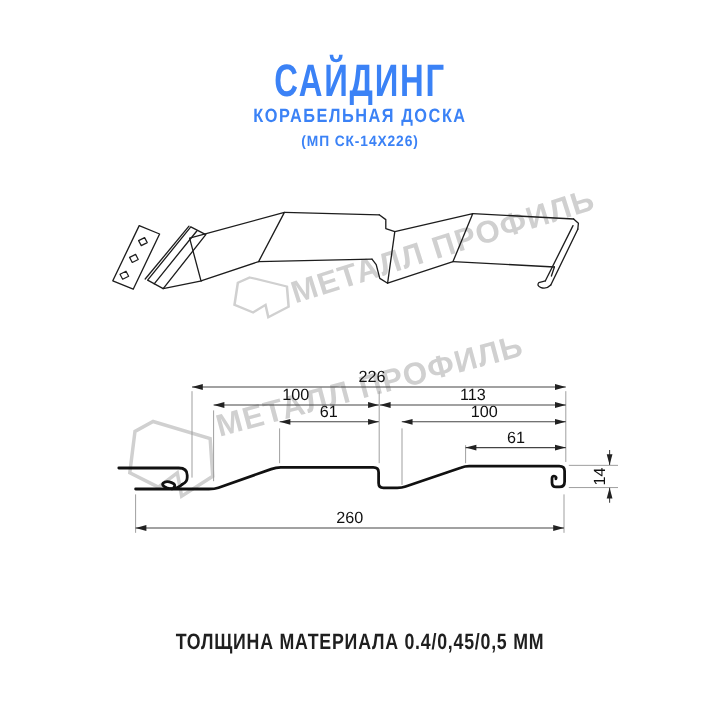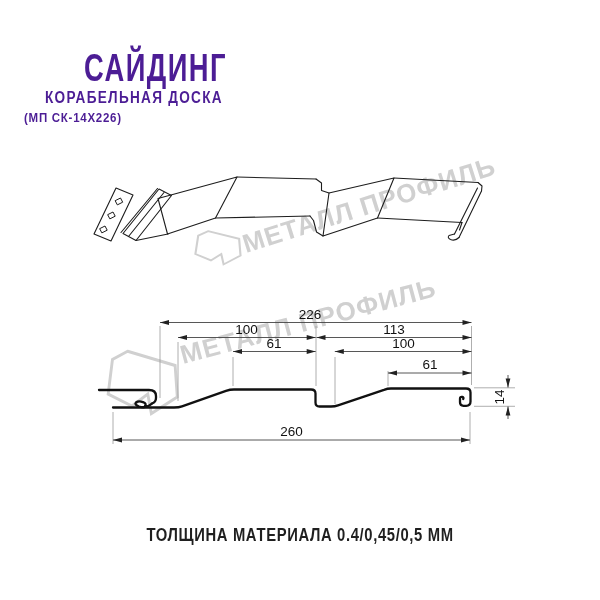--- a/index.html
+++ b/index.html
@@ -1,20 +1,20 @@
 <!DOCTYPE html>
 <html><head>
 <meta charset="utf-8">
 <style>
   html,body{margin:0;padding:0;background:#fff;}
   .page{
     position:relative;width:600px;height:600px;background:#ffffff;
     font-family:"Liberation Sans", sans-serif;overflow:hidden;
   }
-  .header{position:absolute;top:48px;left:0;width:600px;color:#4c1d95;}
+  .header{position:absolute;top:48px;left:0;width:600px;text-align:center;color:#3b82f6;}
   .title{
     font-size:38px;font-weight:800;letter-spacing:2px;line-height:40px;
     transform:scaleX(0.72);transform-origin:50% 50%;white-space:nowrap;
   }
   .subtitle{
     margin-top:1px;font-size:16px;font-weight:700;letter-spacing:1.5px;line-height:18px;
     transform:scaleX(0.85);transform-origin:50% 50%;white-space:nowrap;
   }
   .model{
     margin-top:4px;font-size:12.5px;font-weight:700;letter-spacing:0.8px;line-height:14px;

